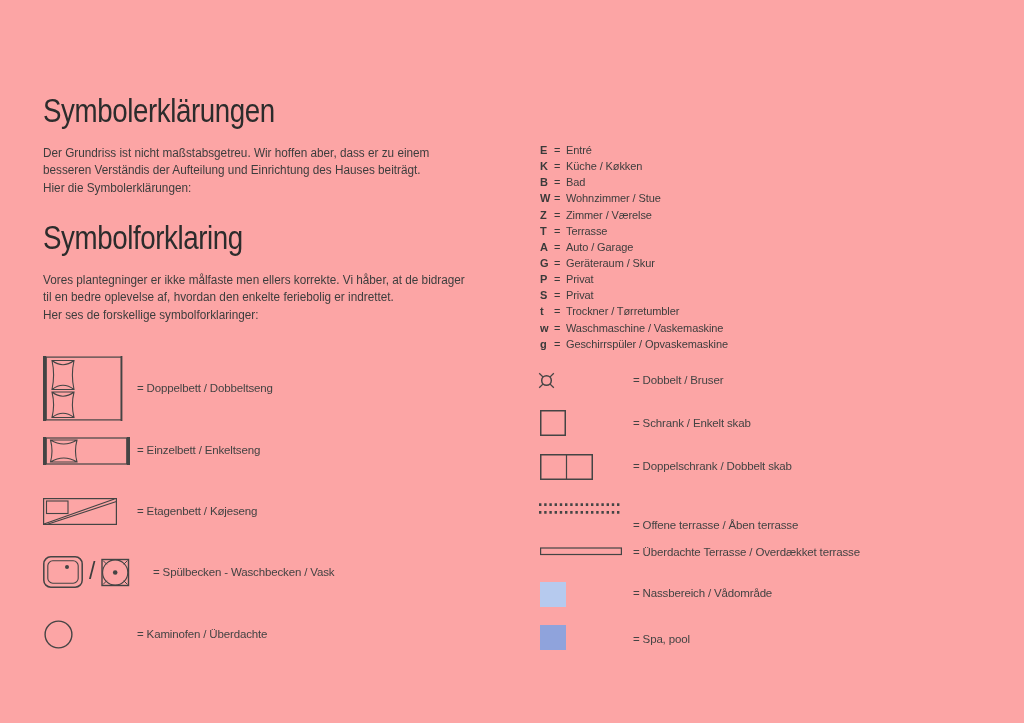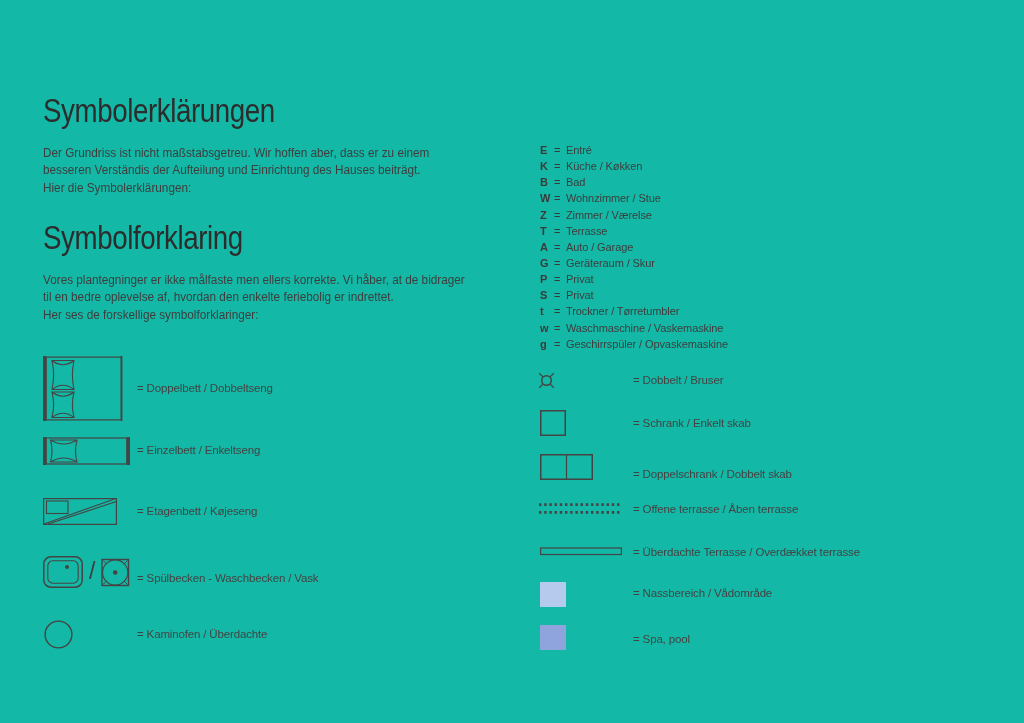--- a/index.html
+++ b/index.html
@@ -1,19 +1,19 @@
 <!DOCTYPE html>
 <html><head>
 <meta charset="utf-8">
 <style>
   html,body{margin:0;padding:0;background:#e9e9e9;}
   .page{
     position:relative;
     width:1024px;height:723px;
-    background:#14b8a6;
+    background:#fca5a5;
     font-family:"Liberation Sans", sans-serif;
     color:#3d3d3d;
     overflow:hidden;
   }
   .heading{
     position:absolute;left:43px;margin:0;
     font-size:33px;font-weight:400;color:#2c2c2c;
     letter-spacing:-0.5px;line-height:1;
     transform:scaleX(0.84);transform-origin:left top;
     white-space:nowrap;
@@ -185,21 +185,21 @@
       <svg class="glyph" width="29" height="30" viewBox="0 0 29 30">
         <rect x="1" y="2.5" width="26.5" height="26" stroke-width="1.4"></rect>
         <circle cx="14.2" cy="15.5" r="12.6" stroke-width="1.1"></circle>
         <circle class="fill" cx="14.2" cy="15.5" r="2.3"></circle>
         <line x1="2" y1="3.5" x2="5.8" y2="7.3"></line>
         <line x1="26.5" y1="3.5" x2="22.7" y2="7.3"></line>
         <line x1="2" y1="27.5" x2="5.8" y2="23.7"></line>
         <line x1="26.5" y1="27.5" x2="22.7" y2="23.7"></line>
       </svg>
     </span>
-    <span class="sym-label" style="top:16px;">= Spülbecken - Waschbecken / Vask</span>
+    <span class="sym-label" style="top:10px;margin-left:16px;">= Spülbecken - Waschbecken / Vask</span>
   </div>
 
   <div class="legend-row left" style="top:620px;">
     <span class="icon-cell" style="left:44px;">
       <svg class="glyph" width="29" height="29" viewBox="0 0 29 29">
         <circle cx="14.5" cy="14.5" r="13.4" stroke-width="1.4"></circle>
       </svg>
     </span>
     <span class="sym-label" style="top:8px;">= Kaminofen / Überdachte</span>
   </div>
@@ -226,31 +226,31 @@
     <span class="sym-label" style="top:7px;">= Schrank / Enkelt skab</span>
   </div>
 
   <div class="legend-row right" style="top:454px;">
     <span class="icon-cell">
       <svg class="glyph" width="53" height="26" viewBox="0 0 53 26">
         <rect x="0.75" y="0.75" width="51.5" height="24.5" stroke-width="1.5"></rect>
         <line x1="26.5" y1="0.75" x2="26.5" y2="25.25" stroke-width="1.2"></line>
       </svg>
     </span>
-    <span class="sym-label" style="top:6px;margin-top:8px;">= Doppelschrank / Dobbelt skab</span>
+    <span class="sym-label" style="top:6px;">= Doppelschrank / Dobbelt skab</span>
   </div>
 
   <div class="legend-row right" style="top:503px;">
     <span class="icon-cell" style="left:538px;">
       <svg class="glyph" width="84" height="12" viewBox="0 0 84 12">
         <line x1="1" y1="1.6" x2="83" y2="1.6" stroke-width="2.6" stroke-dasharray="2.4 2.8"></line>
         <line x1="1" y1="9.4" x2="83" y2="9.4" stroke-width="2.6" stroke-dasharray="2.4 2.8"></line>
       </svg>
     </span>
-    <span class="sym-label" style="top:0px;">= Offene terrasse / Åben terrasse</span>
+    <span class="sym-label" style="top:16px;">= Offene terrasse / Åben terrasse</span>
   </div>
 
   <div class="legend-row right" style="top:546px;">
     <span class="icon-cell" style="top:1px;">
       <svg class="glyph" width="82" height="9" viewBox="0 0 82 9">
         <rect x="0.6" y="1" width="80.8" height="6.5" stroke-width="1.2"></rect>
       </svg>
     </span>
     <span class="sym-label" style="top:0px;">= Überdachte Terrasse / Overdækket terrasse</span>
   </div>

